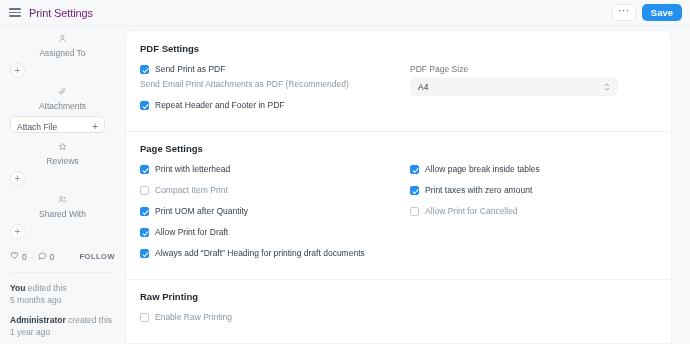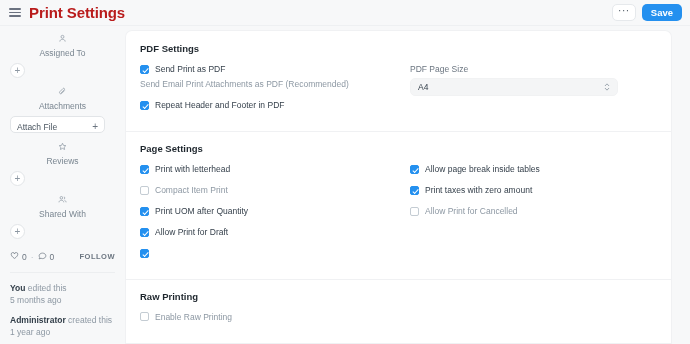--- a/index.html
+++ b/index.html
@@ -25,21 +25,21 @@
     margin-left: 9px; margin-right: 6px;
     display: flex; flex-direction: column; justify-content: center; gap: 2px;
     cursor: pointer;
   }
   .hamburger span { display:block; height: 1.4px; background: #6b7280; border-radius: 2px; }
   .hamburger span:nth-child(1){ width: 12px; }
   .hamburger span:nth-child(2){ width: 12px; }
   .hamburger span:nth-child(3){ width: 12px; }
 
   .page-title {
-    font-size: 15px; font-weight: bold; color: #b91c1c;
+    font-size: 11px; font-weight: normal; color: #701a75;
     letter-spacing: -0.1px;
   }
 
   .header-actions {
     position: absolute; right: 8px; top: 4px;
     display: flex; align-items: center; gap: 6px;
   }
   .btn-ellipsis {
     width: 24px; height: 17px;
     background: #ffffff; border: 1px solid #e6e9ec;
@@ -337,20 +337,21 @@
           <div class="cb-row">
             <div class="cb checked"></div>
             <div class="cb-label">Print UOM after Quantity</div>
           </div>
           <div class="cb-row">
             <div class="cb checked"></div>
             <div class="cb-label">Allow Print for Draft</div>
           </div>
           <div class="cb-row">
             <div class="cb checked"></div>
+            <div class="cb-label">Always add “Draft” Heading for printing draft documents</div>
           </div>
         </div>
         <div class="col-right">
           <div class="cb-row">
             <div class="cb checked"></div>
             <div class="cb-label">Allow page break inside tables</div>
           </div>
           <div class="cb-row">
             <div class="cb checked"></div>
             <div class="cb-label">Print taxes with zero amount</div>

